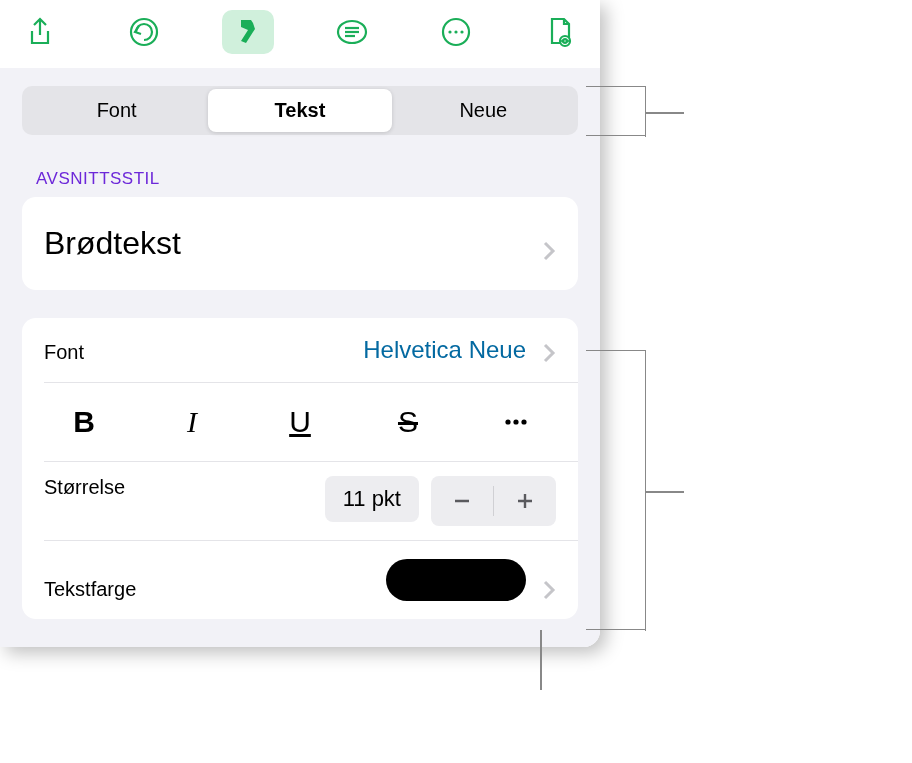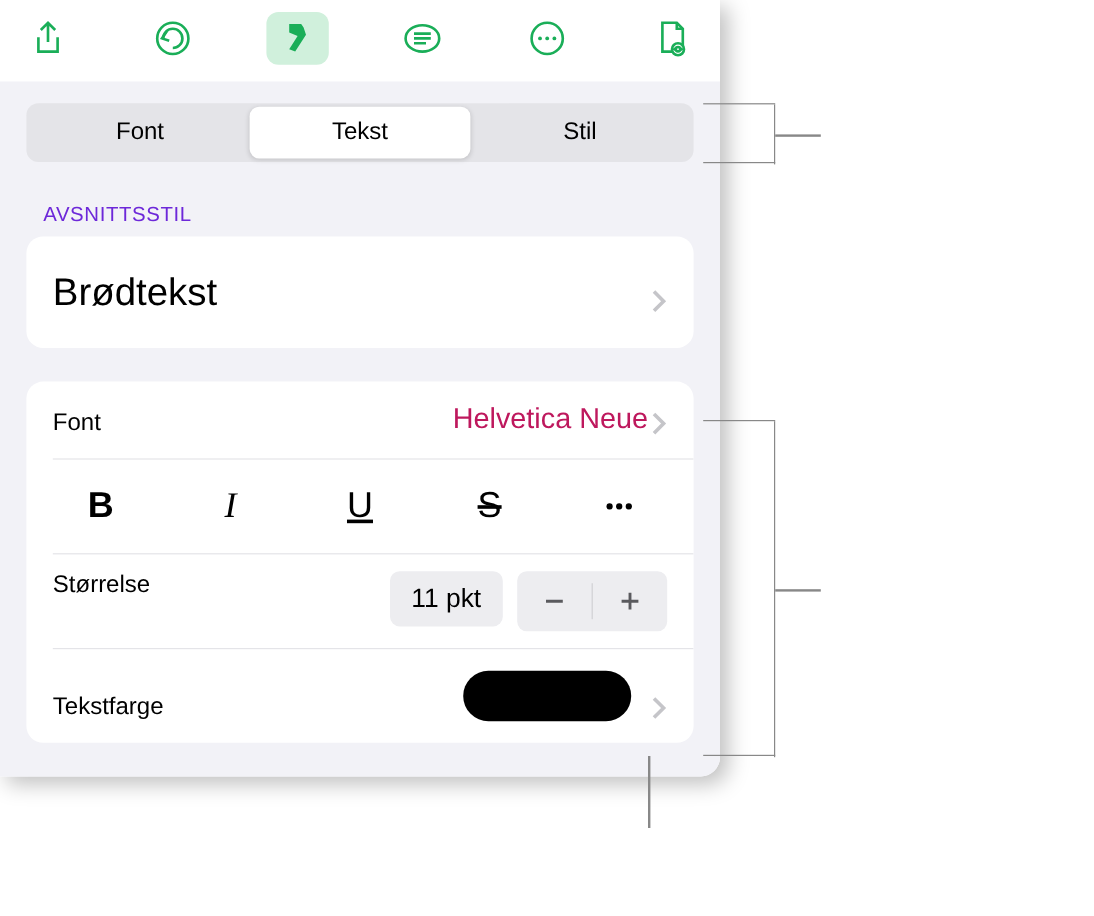--- a/index.html
+++ b/index.html
@@ -63,21 +63,21 @@
       text-align: center;
       padding: 10px 0;
       font-size: 20px;
       font-weight: 500;
       color: #000;
       border-radius: 8px;
       cursor: pointer;
     }
     .segmented-item.selected {
       background: #fff;
-      font-weight: 400;
+      font-weight: 700;
       box-shadow: 0 1px 4px rgba(0,0,0,0.15);
     }
     .section-label {
       padding: 52px 36px 8px;
       font-size: 17px;
       font-weight: 400;
       color: #6d28d9;
       letter-spacing: 0.5px;
     }
     .card {
@@ -100,22 +100,22 @@
       font-size: 20px;
       color: #000;
       flex: 1;
     }
     .row-label.big {
       font-size: 32px;
       font-weight: 500;
     }
     .row-value {
       font-size: 24px;
-      color: #be185d;
-      margin-right: 2px;
+      color: #0369a1;
+      margin-right: 16px;
     }
     .chevron {
       color: #c5c5c9;
       display: flex;
       align-items: center;
     }
     .chevron svg {
       width: 14px;
       height: 22px;
     }
@@ -299,21 +299,21 @@
         <circle cx="22" cy="26" r="1.8" fill="#fff"></circle>
       </svg>
     </div>
   </div>
 
   <div class="content-area">
 
     <div class="segmented">
       <div class="segmented-item">Font</div>
       <div class="segmented-item selected">Tekst</div>
-      <div class="segmented-item">Stil</div>
+      <div class="segmented-item">Neue</div>
     </div>
 
     <div class="section-label">AVSNITTSSTIL</div>
 
     <div class="card">
       <div class="row big">
         <div class="row-label big">Brødtekst</div>
         <div class="chevron">
           <svg viewBox="0 0 14 22" fill="none" stroke="currentColor" stroke-width="3">
               <path d="M3 3 L11 11 L3 19"></path>

